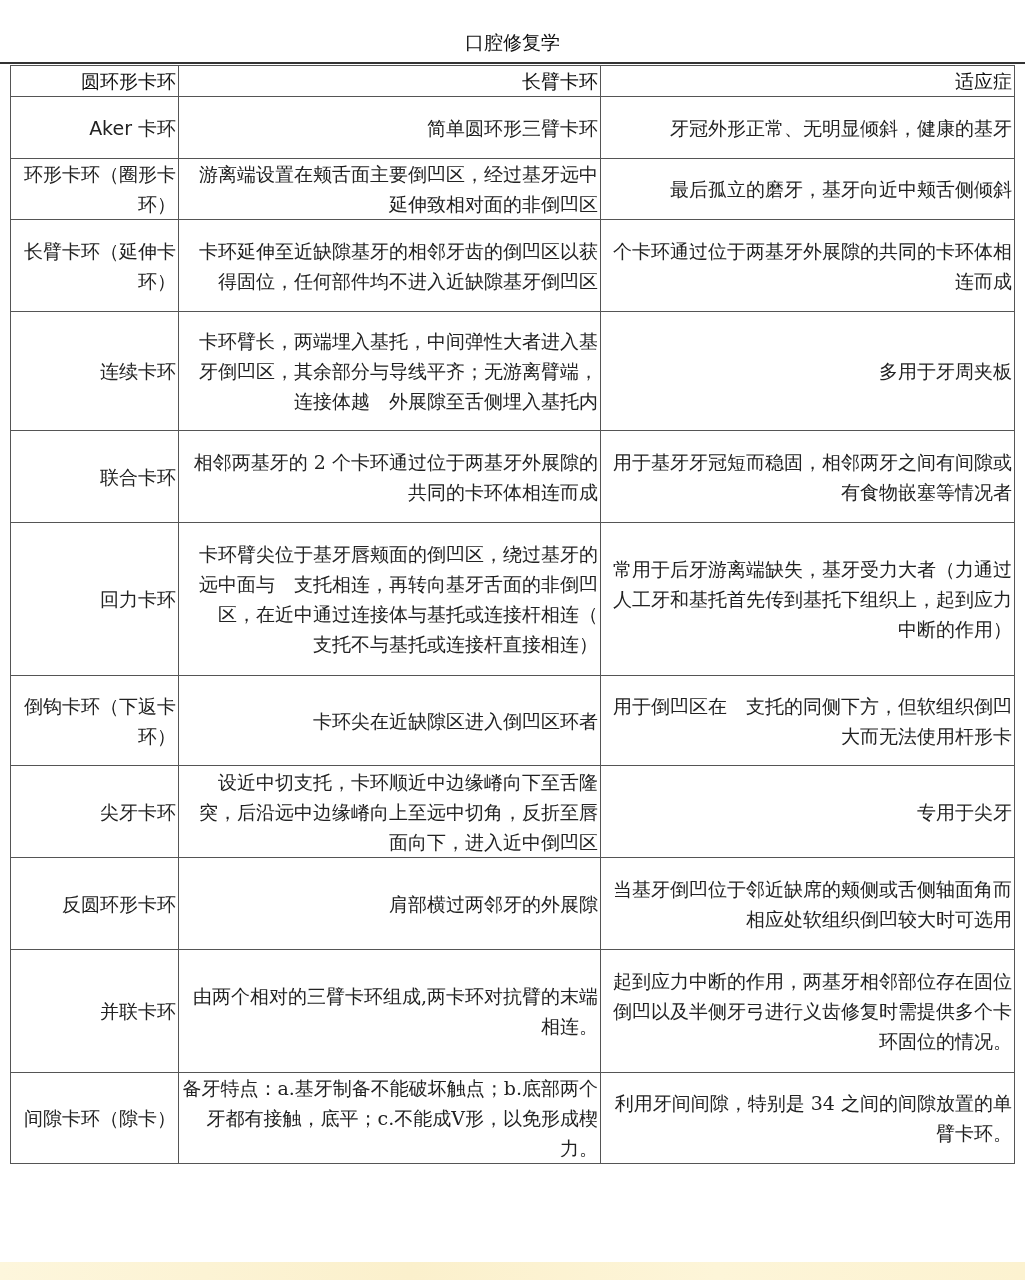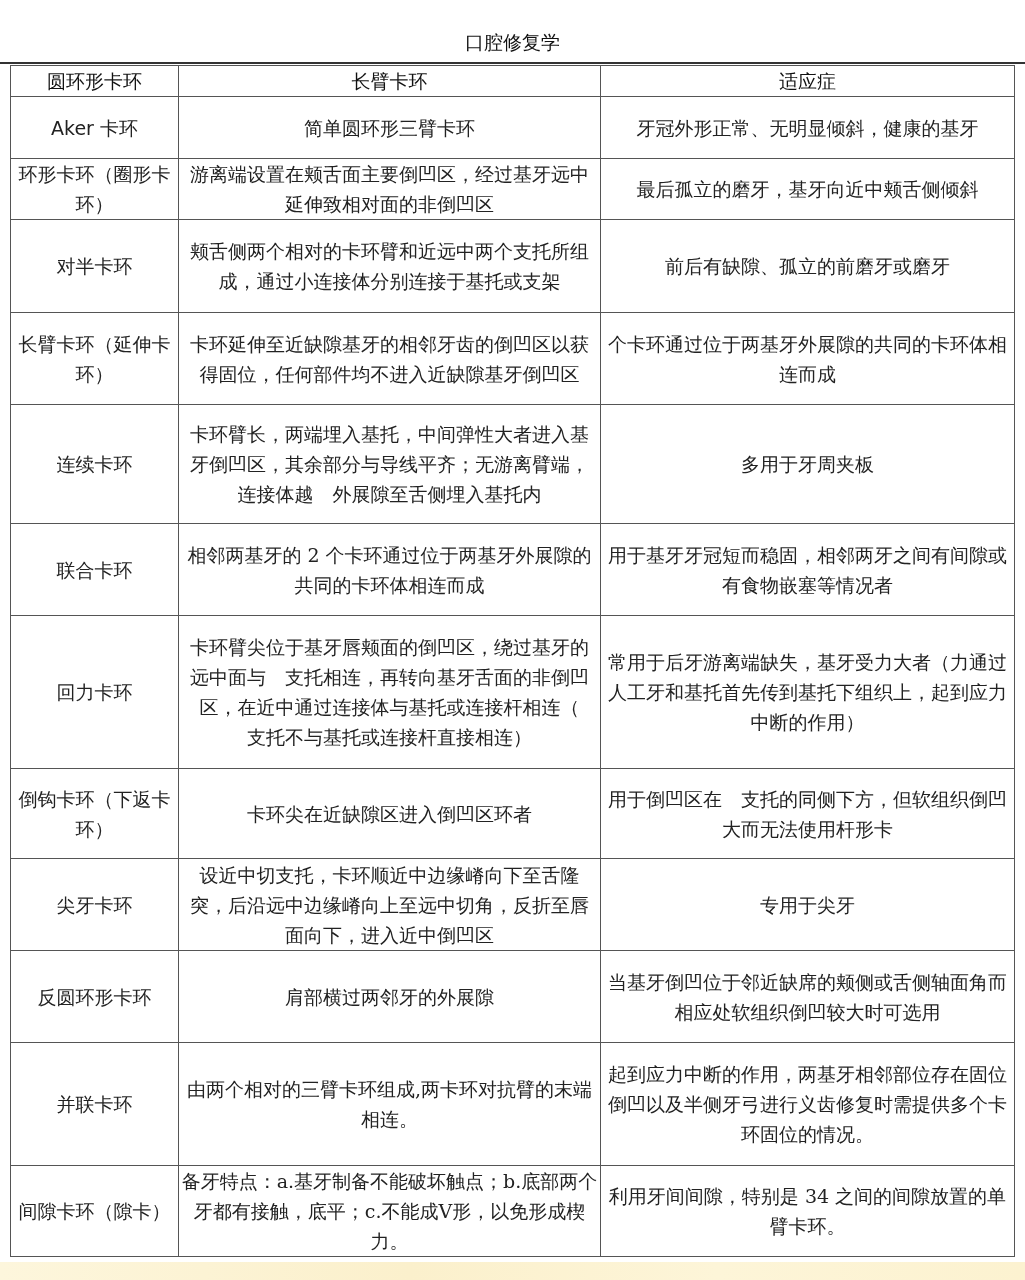--- a/index.html
+++ b/index.html
@@ -38,21 +38,21 @@
       position: absolute;
       top: 65px;
       left: 10px;
       width: 1004px;
       border-collapse: collapse;
       table-layout: fixed;
     }
     table.clasp-table td, table.clasp-table th {
       border: 1.5px solid #555;
       padding: 0 2px;
-      text-align: center;
+      text-align: right;
       vertical-align: middle;
       font-size: 19px;
       line-height: 30px;
       font-weight: normal;
       color: #222;
       word-break: break-all;
     }
     table.clasp-table th {
       font-family: "DejaVu Sans", "Liberation Sans", sans-serif;
       font-size: 19px;
@@ -98,25 +98,20 @@
     <tr style="height:62px">
       <td class="name-cell">Aker 卡环</td>
       <td>简单圆环形三臂卡环</td>
       <td>牙冠外形正常、无明显倾斜，健康的基牙</td>
     </tr>
     <tr style="height:60px">
       <td class="name-cell">环形卡环（圈形卡环）</td>
       <td>游离端设置在颊舌面主要倒凹区，经过基牙远中延伸致相对面的非倒凹区</td>
       <td>最后孤立的磨牙，基牙向近中颊舌侧倾斜</td>
     </tr>
-    <tr style="height:93px">
-      <td class="name-cell">对半卡环</td>
-      <td>颊舌侧两个相对的卡环臂和近远中两个支托所组成，通过小连接体分别连接于基托或支架</td>
-      <td>前后有缺隙、孤立的前磨牙或磨牙</td>
-    </tr>
     <tr style="height:92px">
       <td class="name-cell">长臂卡环（延伸卡环）</td>
       <td>卡环延伸至近缺隙基牙的相邻牙齿的倒凹区以获得固位，任何部件均不进入近缺隙基牙倒凹区</td>
       <td>个卡环通过位于两基牙外展隙的共同的卡环体相连而成</td>
     </tr>
     <tr style="height:119px">
       <td class="name-cell">连续卡环</td>
       <td>卡环臂长，两端埋入基托，中间弹性大者进入基牙倒凹区，其余部分与导线平齐；无游离臂端，连接体越　外展隙至舌侧埋入基托内</td>
       <td>多用于牙周夹板</td>
     </tr>

